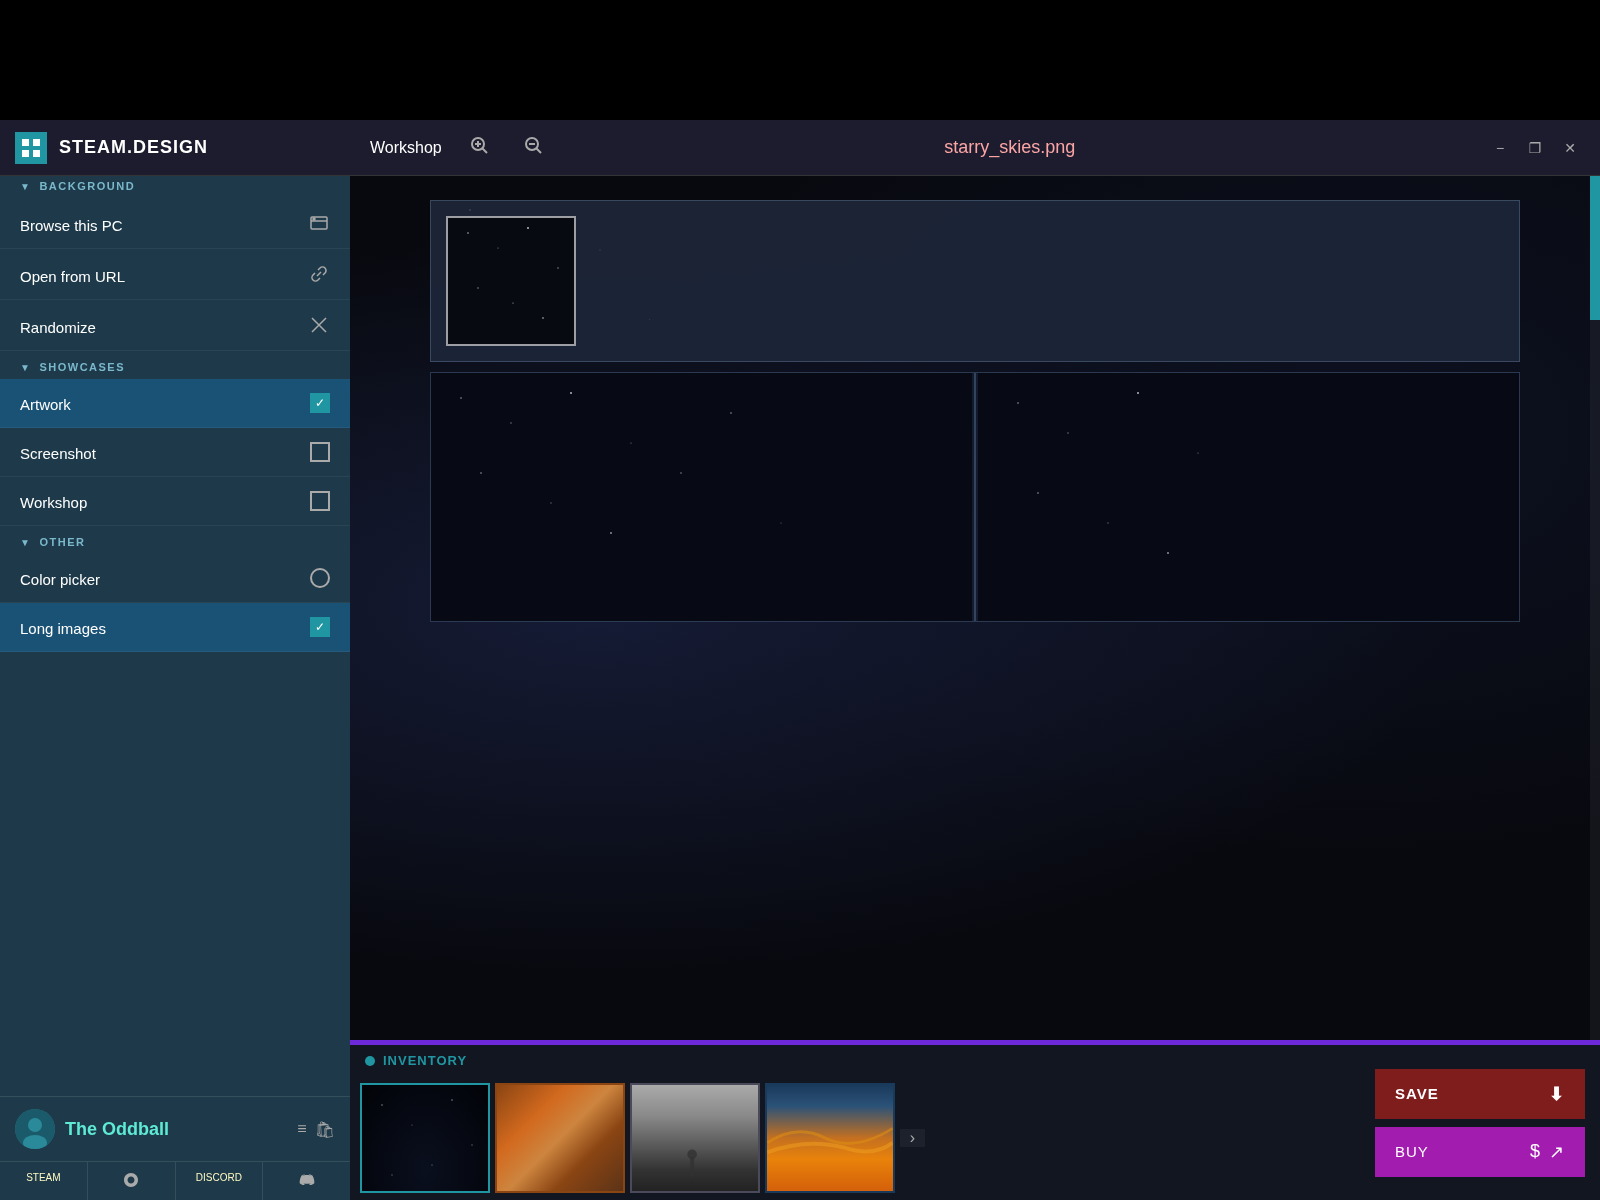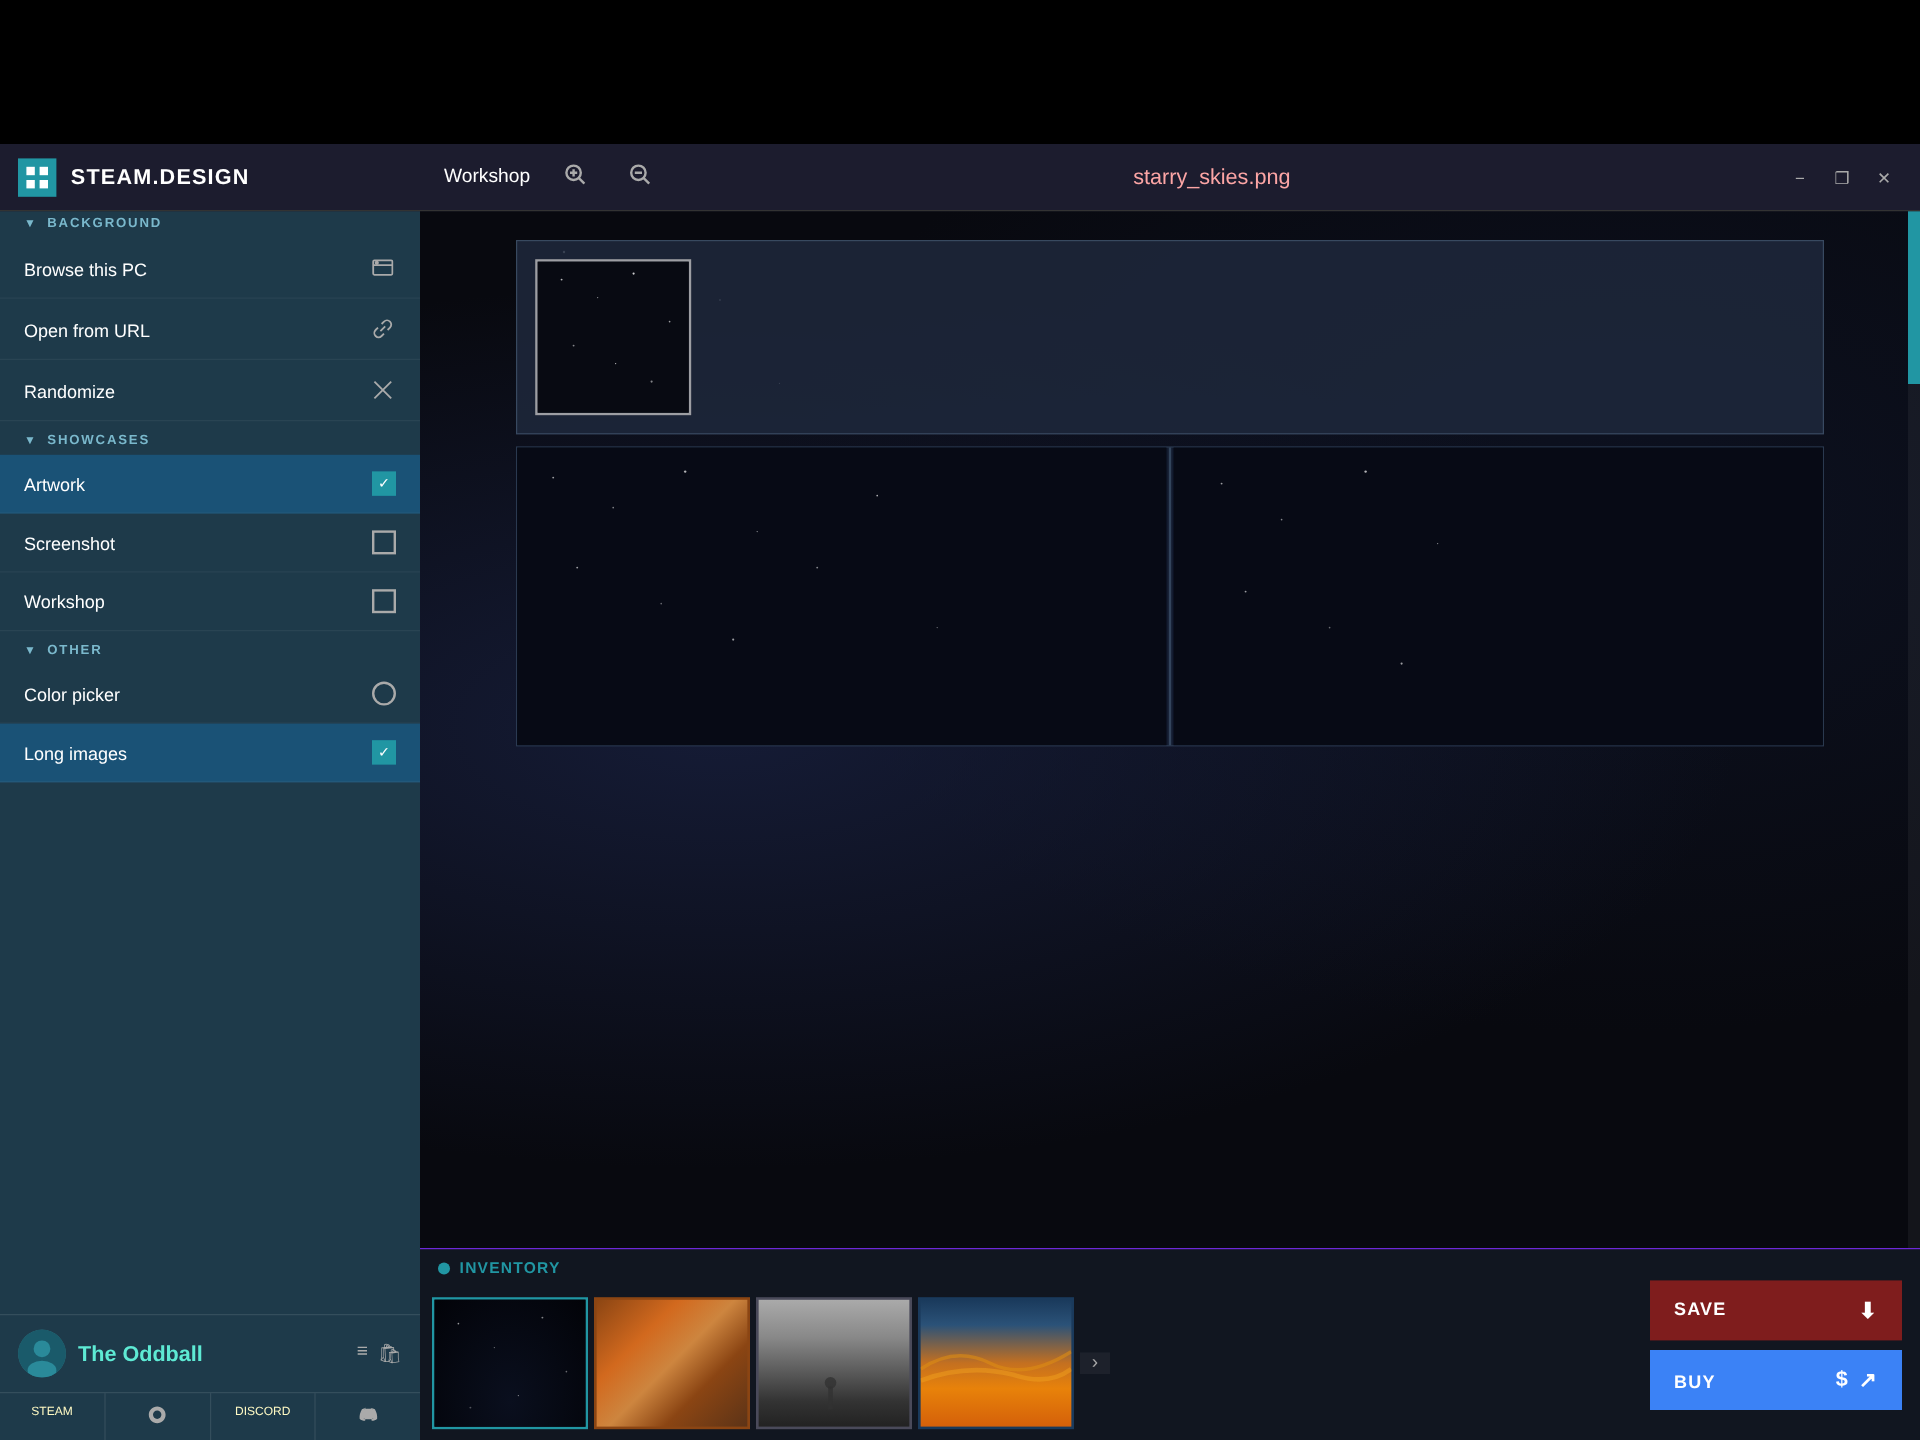--- a/index.html
+++ b/index.html
@@ -372,21 +372,21 @@
       height: 150px;
       background: #2196a3;
     }
 
     
     .bottom-panel {
       height: 160px;
       background: #111620;
       display: flex;
       align-items: stretch;
-      border-top: 1px solid #6d28d9;
+      border-top: 5px solid #6d28d9;
       flex-shrink: 0;
     }
 
     .inventory-section {
       flex: 1;
       display: flex;
       flex-direction: column;
     }
 
     .inventory-header {
@@ -485,30 +485,30 @@
       font-weight: 700;
       letter-spacing: 1px;
       cursor: pointer;
       display: flex;
       align-items: center;
       justify-content: space-between;
       text-transform: uppercase;
     }
 
     .btn-buy {
-      background: #3b82f6;
+      background: #a21caf;
       color: #fff;
       border: none;
       padding: 14px 20px;
       font-size: 15px;
-      font-weight: 700;
+      font-weight: 400;
       letter-spacing: 1px;
       cursor: pointer;
       display: flex;
-      align-items: flex-end;
+      align-items: center;
       justify-content: space-between;
       text-transform: uppercase;
     }
 
     .btn-icon {
       font-size: 18px;
     }
 
     
     .star-field {

